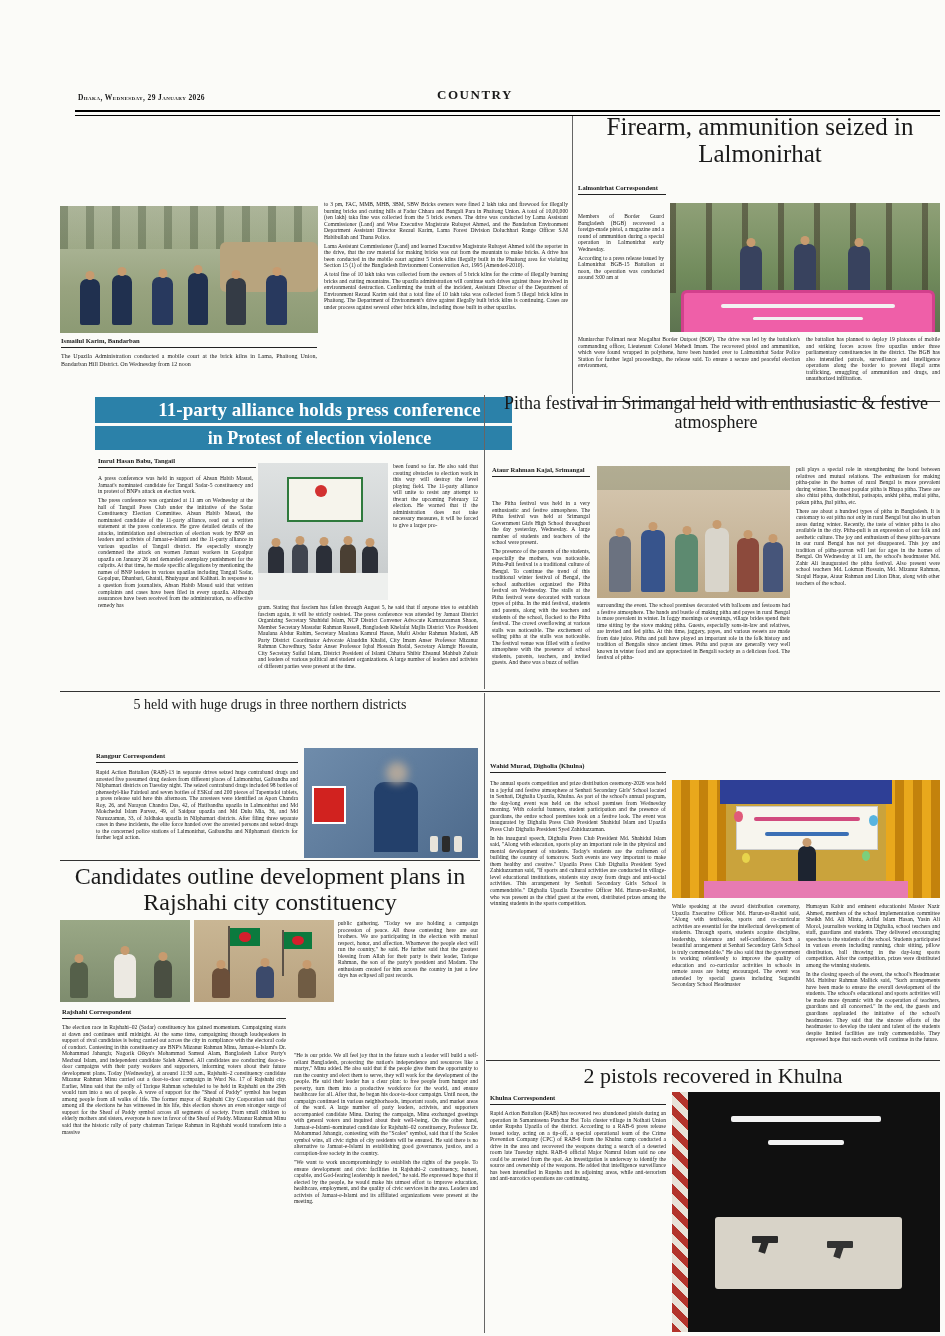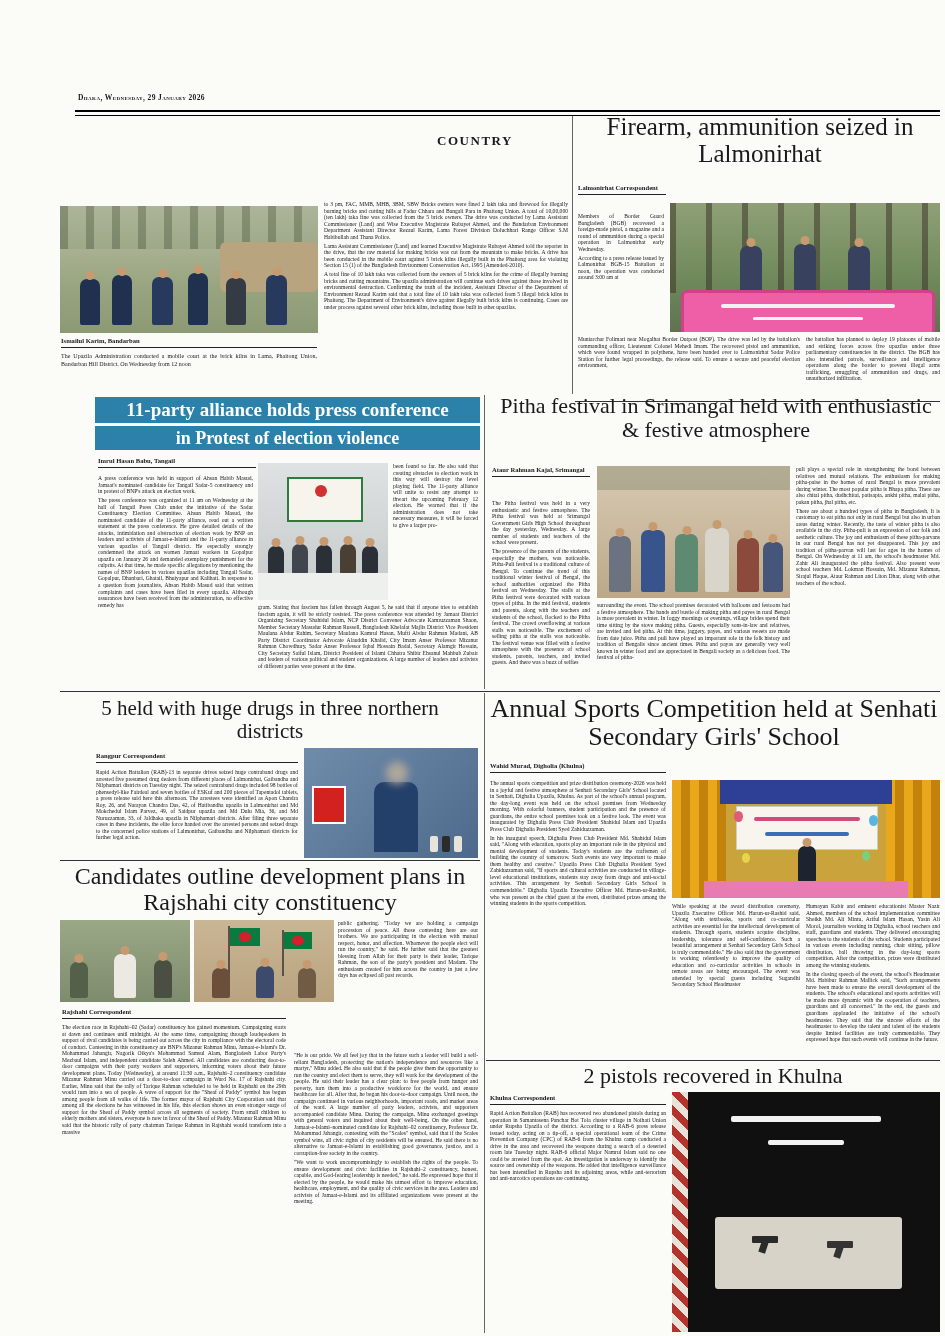--- a/index.html
+++ b/index.html
@@ -9,42 +9,42 @@
   .head{position:absolute;text-align:center;line-height:1.08;font-family:"Liberation Serif",serif;}
   .h-red{color:#ce1118;font-weight:bold;}
   .by{position:absolute;font-weight:bold;font-size:6.6px;line-height:1.25;border-bottom:1px solid #222;padding-bottom:2px;}
   .bcol{position:absolute;font-size:5.6px;line-height:1.17;text-align:justify;overflow:hidden;}
   .bcol p{margin:0 0 2.5px 0;}
   .cap{position:absolute;font-size:6px;line-height:1.25;text-align:justify;}
   .hrule{position:absolute;border-top:1px solid #333;height:0;}
   .vrule{position:absolute;border-left:1px solid #666;width:0;}
   .dblrule{position:absolute;height:3px;border-top:2.5px solid #000;border-bottom:1px solid #000;}
   .banner{position:absolute;background:#2b81a9;color:#fff;font-weight:bold;text-align:center;
-          font-family:"Liberation Serif",serif;}
+          font-family:"Liberation Serif",serif;padding-left:32px;}
   .photo{position:absolute;overflow:hidden;}
   .fg{position:absolute;border-radius:7px 7px 2px 2px;background:#20304f;}
   .fg::before{content:"";position:absolute;top:-8px;left:50%;transform:translateX(-50%);
               width:9px;height:9px;border-radius:50%;background:#c79b6f;}
   .bl{position:absolute;border-radius:50%;}
   .bnpflag{position:absolute;background:#0b7a3e;}
   .bnpflag::after{content:"";position:absolute;left:30%;top:24%;width:40%;height:52%;border-radius:50%;background:#d41f2c;}
   .masthead-title{font-family:"Liberation Sans",sans-serif;font-weight:bold;font-size:24px;letter-spacing:1px;color:#151515;}
   .masthead-title .t1{color:#d11217;font-size:28px;}
   .pagebox{position:absolute;right:0;top:3px;width:25px;height:25px;background:#7c7c7c;color:#fff;
            font-family:"Liberation Sans",sans-serif;font-weight:bold;font-size:17px;text-align:center;line-height:25px;}
   .graybar{position:absolute;left:0;top:8px;width:192px;height:21px;background:#aeaeae;}
   .textbar{position:absolute;background:#f2f2f2;border-radius:2px;}
 </style>
 </head>
 <body>
 
 <div class="page">
 
   <div class="abs" style="left:78px;top:93px;width:300px;font-size:7.5px;font-weight:bold;font-variant:small-caps;letter-spacing:.4px;">Dhaka, Wednesday, 29 January 2026</div>
-  <div class="abs" style="left:380px;top:87px;width:190px;text-align:center;font-size:13px;font-weight:bold;letter-spacing:1.5px;margin-top:46px;">COUNTRY</div>
+  <div class="abs" style="left:380px;top:87px;width:190px;text-align:center;font-size:13px;font-weight:bold;letter-spacing:1.5px;">COUNTRY</div>
 
   <div class="dblrule" style="left:75px;top:110px;width:865px;"></div>
 
   <div class="vrule" style="left:572px;top:116px;height:278px;"></div>
 
   <div class="photo" style="left:60px;top:206px;width:258px;height:127px;background:linear-gradient(180deg,#b9c0a8 0%,#a7b191 35%,#98a37f 65%,#8c9a74 100%);">
     <i class="abs" style="left:0;top:0;width:100%;height:34%;background:repeating-linear-gradient(90deg,rgba(70,85,55,.45) 0 8px,rgba(120,135,95,.2) 8px 26px);"></i>
     <i class="abs" style="left:62%;top:28%;width:38%;height:40%;background:#b8a47e;border-radius:6px;"></i>
     <i class="fg" style="left:20px;bottom:8px;width:20px;height:46px;"></i>
     <i class="fg" style="left:52px;bottom:8px;width:20px;height:50px;"></i>
@@ -104,21 +104,21 @@
   </div>
   <div class="bcol" style="left:393px;top:463px;width:85px;height:137px;">
     <p>been found so far. He also said that creating obstacles to election work in this way will destroy the level playing field. The 11-party alliance will unite to resist any attempt to thwart the upcoming February 12 election. He warned that if the administration does not take necessary measures, it will be forced to give a larger pro-</p>
   </div>
   <div class="bcol" style="left:258px;top:604px;width:220px;height:86px;">
     <p>gram. Stating that fascism has fallen through August 5, he said that if anyone tries to establish fascism again, it will be strictly resisted. The press conference was attended by Jamaat District Organizing Secretary Shahidul Islam, NCP District Convener Advocate Kamruzzaman Shaon, Member Secretary Masudur Rahman Russell, Bangladesh Khelafat Majlis District Vice President Maulana Abdur Rahim, Secretary Maulana Kamrul Hasan, Mufti Abdur Rahman Madani, AB Party District Coordinator Advocate Alauddin Khalid, City Imam Anser Professor Mizanur Rahman Chowdhury, Sadar Anser Professor Iqbal Hossain Badal, Secretary Alamgir Hossain, City Secretary Saiful Islam, District President of Islami Chhatra Shibir Ehsanul Mahbub Zubair and leaders of various political and student organizations. A large number of leaders and activists of different parties were present at the time.</p>
   </div>
 
   <div class="vrule" style="left:484px;top:395px;height:294px;"></div>
 
-  <div class="head" style="left:490px;top:394px;width:452px;font-size:22px;text-align:center;">Pitha festival in Srimangal held with enthusiastic &amp; festive atmosphere</div>
+  <div class="head" style="left:490px;top:394px;width:452px;font-size:18px;text-align:center;">Pitha festival in Srimangal held with enthusiastic &amp; festive atmosphere</div>
   <div class="by" style="left:492px;top:466px;width:98px;">Ataur Rahman Kajal, Srimangal</div>
   <div class="bcol" style="left:492px;top:500px;width:98px;height:190px;">
     <p>The Pitha festival was held in a very enthusiastic and festive atmosphere. The Pitha festival was held at Srimangal Government Girls High School throughout the day yesterday, Wednesday. A large number of students and teachers of the school were present.</p>
     <p>The presence of the parents of the students, especially the mothers, was noticeable. Pitha-Puli festival is a traditional culture of Bengal. To continue the trend of this traditional winter festival of Bengal, the school authorities organized the Pitha festival on Wednesday. The stalls at the Pitha festival were decorated with various types of pitha. In the mid festival, students and parents, along with the teachers and students of the school, flocked to the Pitha festival. The crowd overflowing at various stalls was noticeable. The excitement of selling pitha at the stalls was noticeable. The festival venue was filled with a festive atmosphere with the presence of school students, parents, teachers, and invited guests. And there was a buzz of selfies</p>
   </div>
   <div class="photo" style="left:597px;top:466px;width:193px;height:132px;background:linear-gradient(180deg,#d7c9b2 0%,#c9b89d 55%,#bca887 100%);">
     <i class="fg" style="left:12px;bottom:6px;width:22px;height:56px;background:#6b7280;"></i>
     <i class="fg" style="left:44px;bottom:6px;width:24px;height:62px;background:#37548c;"></i>
     <i class="fg" style="left:78px;bottom:6px;width:23px;height:58px;background:#5d8a70;"></i>
     <i class="fg" style="left:108px;bottom:6px;width:24px;height:64px;background:#d9d5cb;"></i>
@@ -130,21 +130,21 @@
     <p>surrounding the event. The school premises decorated with balloons and festoons had a festive atmosphere. The hands and bustle of making pitha and payes in rural Bengal is more prevalent in winter. In foggy mornings or evenings, village brides spend their time sitting by the stove making pitha. Guests, especially sons-in-law and relatives, are invited and fed pitha. At this time, jaggery, payes, and various sweets are made from date juice. Pitha and puli have played an important role in the folk history and tradition of Bengalis since ancient times. Pitha and payas are generally very well known in winter food and are appreciated in Bengali society as a delicious food. The festival of pitha-</p>
   </div>
   <div class="bcol" style="left:796px;top:466px;width:144px;height:224px;">
     <p>puli plays a special role in strengthening the bond between relatives and mutual relations. The enthusiasm for making pitha-paise in the homes of rural Bengal is more prevalent during winter. The most popular pitha is Bhapa pitha. There are also chitai pitha, dudhchitai, patisapta, ankhi pitha, malai pitha, pakan pitha, jhal pitha, etc.</p>
     <p>There are about a hundred types of pitha in Bangladesh. It is customary to eat pitha not only in rural Bengal but also in urban areas during winter. Recently, the taste of winter pitha is also available in the city. Pitha-puli is an expression of our folk and aesthetic culture. The joy and enthusiasm of these pitha-parvans in our rural Bengal has not yet disappeared. This joy and tradition of pitha-parvan will last for ages in the homes of Bengal. On Wednesday at 11 am, the school's headmaster Md. Zahir Ali inaugurated the pitha festival. Also present were school teachers Md. Lokman Hossain, Md. Mizanur Rahman, Sirajul Haque, Ataur Rahman and Liton Dhar, along with other teachers of the school.</p>
   </div>
 
   <div class="hrule" style="left:60px;top:691px;width:880px;"></div>
   <div class="vrule" style="left:484px;top:693px;height:640px;"></div>
 
-  <div class="head" style="left:85px;top:697px;width:370px;font-size:21px;">5 held with huge drugs in three northern districts</div>
+  <div class="head" style="left:85px;top:697px;width:370px;font-size:14px;">5 held with huge drugs in three northern districts</div>
   <div class="by" style="left:96px;top:752px;width:202px;">Rangpur Correspondent</div>
   <div class="bcol" style="left:96px;top:769px;width:202px;height:92px;">
     <p>Rapid Action Battalion (RAB)-13 in separate drives seized huge contraband drugs and arrested five presumed drug dealers from different places of Lalmonirhat, Gaibandha and Nilphamari districts on Tuesday night. The seized contraband drugs included 98 bottles of phensedyl-like Fairdeal and seven bottles of ESKuf and 200 pieces of Tapentadol tablets, a press release said here this afternoon. The arrestees were identified as Apon Chandra Roy, 26, and Narayan Chandra Das, 42, of Hatibandha upazila in Lalmonirhat and Md Mokchedul Islam Parvez, 49, of Saidpur upazila and Md Dulu Mia, 36, and Md Nuruzzaman, 33, of Jaldhaka upazila in Nilphamari districts. After filing three separate cases in these incidents, the elite force handed over the arrested persons and seized drugs to the concerned police stations of Lalmonirhat, Gaibandha and Nilphamari districts for further legal action.</p>
   </div>
   <div class="photo" style="left:304px;top:748px;width:174px;height:110px;background:linear-gradient(135deg,#6f8cab 0%,#4d6a8c 100%);">
     <i class="abs" style="left:8px;top:38px;width:30px;height:34px;background:#d1221f;border:2px solid #fff;"></i>
     <i class="abs" style="left:70px;top:34px;width:44px;height:70px;border-radius:10px 10px 0 0;background:#23406b;"></i>
     <i class="abs" style="left:82px;top:14px;width:22px;height:22px;border-radius:50%;background:#b0a79c;filter:blur(4px);"></i>
     <i class="abs" style="left:126px;bottom:6px;width:8px;height:16px;background:#e8e4da;border-radius:2px;"></i>
     <i class="abs" style="left:138px;bottom:6px;width:8px;height:16px;background:#2b2b2b;border-radius:2px;"></i>
@@ -172,21 +172,20 @@
   </div>
   <div class="by" style="left:62px;top:1008px;width:224px;">Rajshahi Correspondent</div>
   <div class="bcol" style="left:62px;top:1024px;width:224px;height:200px;">
     <p>The election race in Rajshahi–02 (Sadar) constituency has gained momentum. Campaigning starts at dawn and continues until midnight. At the same time, campaigning through loudspeakers in support of rival candidates is being carried out across the city in compliance with the electoral code of conduct. Contesting in this constituency are BNP's Mizanur Rahman Minu, Jamaat-e-Islami's Dr. Mohammad Jahangir, Nagorik Oikya's Mohammad Samsul Alam, Bangladesh Labor Party's Mezbaul Islam, and independent candidate Saleh Ahmed. All candidates are conducting door-to-door campaigns with their party workers and supporters, informing voters about their future development plans. Today (Wednesday), at around 11:30 a.m., Rajshahi–2 constituency candidate Mizanur Rahman Minu carried out a door-to-door campaign in Ward No. 17 of Rajshahi city. Earlier, Minu said that the rally of Tarique Rahman scheduled to be held in Rajshahi on the 29th would turn into a sea of people. A wave of support for the "Sheaf of Paddy" symbol has begun among people from all walks of life. The former mayor of Rajshahi City Corporation said that among all the elections he has witnessed in his life, this election shows an even stronger surge of support for the Sheaf of Paddy symbol across all segments of society. From small children to elderly mothers and sisters, everyone is now in favor of the Sheaf of Paddy. Mizanur Rahman Minu said that the historic rally of party chairman Tarique Rahman in Rajshahi would transform into a massive</p>
   </div>
   <div class="bcol" style="left:294px;top:1052px;width:184px;height:278px;">
     <p>"He is our pride. We all feel joy that in the future such a leader will build a self-reliant Bangladesh, protecting the nation's independence and resources like a martyr," Minu added. He also said that if the people give them the opportunity to run the country and elect them to serve, they will work for the development of the people. He said their leader has a clear plan: to free people from hunger and poverty, turn them into a productive workforce for the world, and ensure healthcare for all. After that, he began his door-to-door campaign. Until noon, the campaign continued in various neighborhoods, important roads, and market areas of the ward. A large number of party leaders, activists, and supporters accompanied candidate Minu. During the campaign, Minu exchanged greetings with general voters and inquired about their well-being. On the other hand, Jamaat-e-Islami–nominated candidate for Rajshahi–02 constituency, Professor Dr. Mohammad Jahangir, contesting with the "Scales" symbol, said that if the Scales symbol wins, all civic rights of city residents will be ensured. He said there is no alternative to Jamaat-e-Islami in establishing good governance, justice, and a corruption-free society in the country.</p>
     <p>"We want to work uncompromisingly to establish the rights of the people. To ensure development and civic facilities in Rajshahi–2 constituency, honest, capable, and God-fearing leadership is needed," he said. He expressed hope that if elected by the people, he would make his utmost effort to improve education, healthcare, employment, and the quality of civic services in the area. Leaders and activists of Jamaat-e-Islami and its affiliated organizations were present at the meeting.</p>
   </div>
 
-  <div class="head" style="left:488px;top:695px;width:452px;font-size:26px;">Annual Sports Competition held at Senhati Secondary Girls' School</div>
   <div class="by" style="left:490px;top:762px;width:176px;">Wahid Murad, Digholia (Khulna)</div>
   <div class="bcol" style="left:490px;top:780px;width:176px;height:276px;">
     <p>The annual sports competition and prize distribution ceremony-2026 was held in a joyful and festive atmosphere at Senhati Secondary Girls' School located in Senhati, Dighalia Upazila, Khulna. As part of the school's annual program, the day-long event was held on the school premises from Wednesday morning. With colorful banners, student participation and the presence of guardians, the entire school premises took on a festive look. The event was inaugurated by Dighalia Press Club President Shahidul Islam and Upazila Press Club Dighalia President Syed Zahiduzzaman.</p>
     <p>In his inaugural speech, Dighalia Press Club President Md. Shahidul Islam said, "Along with education, sports play an important role in the physical and mental development of students. Today's students are the craftsmen of building the country of tomorrow. Such events are very important to make them healthy and creative." Upazila Press Club Dighalia President Syed Zahiduzzaman said, "If sports and cultural activities are conducted in village-level educational institutions, students stay away from drugs and anti-social activities. This arrangement by Senhati Secondary Girls School is commendable." Dighalia Upazila Executive Officer Md. Harun-ur-Rashid, who was present as the chief guest at the event, distributed prizes among the winning students in the sports competition.</p>
   </div>
   <div class="photo" style="left:672px;top:780px;width:268px;height:118px;background:#caa33c;">
     <i class="abs" style="left:0;top:0;width:20%;height:100%;background:repeating-linear-gradient(90deg,#e9a81c 0 9px,#c3820c 9px 18px);"></i>
     <i class="abs" style="right:0;top:0;width:20%;height:100%;background:repeating-linear-gradient(90deg,#e9a81c 0 9px,#c3820c 9px 18px);"></i>
     <i class="abs" style="left:18%;top:0;width:64%;height:20%;background:#2e3f96;"></i>
     <i class="abs" style="left:24%;top:22%;width:52%;height:36%;background:#f7f5ee;border:1px solid #ccc;">

